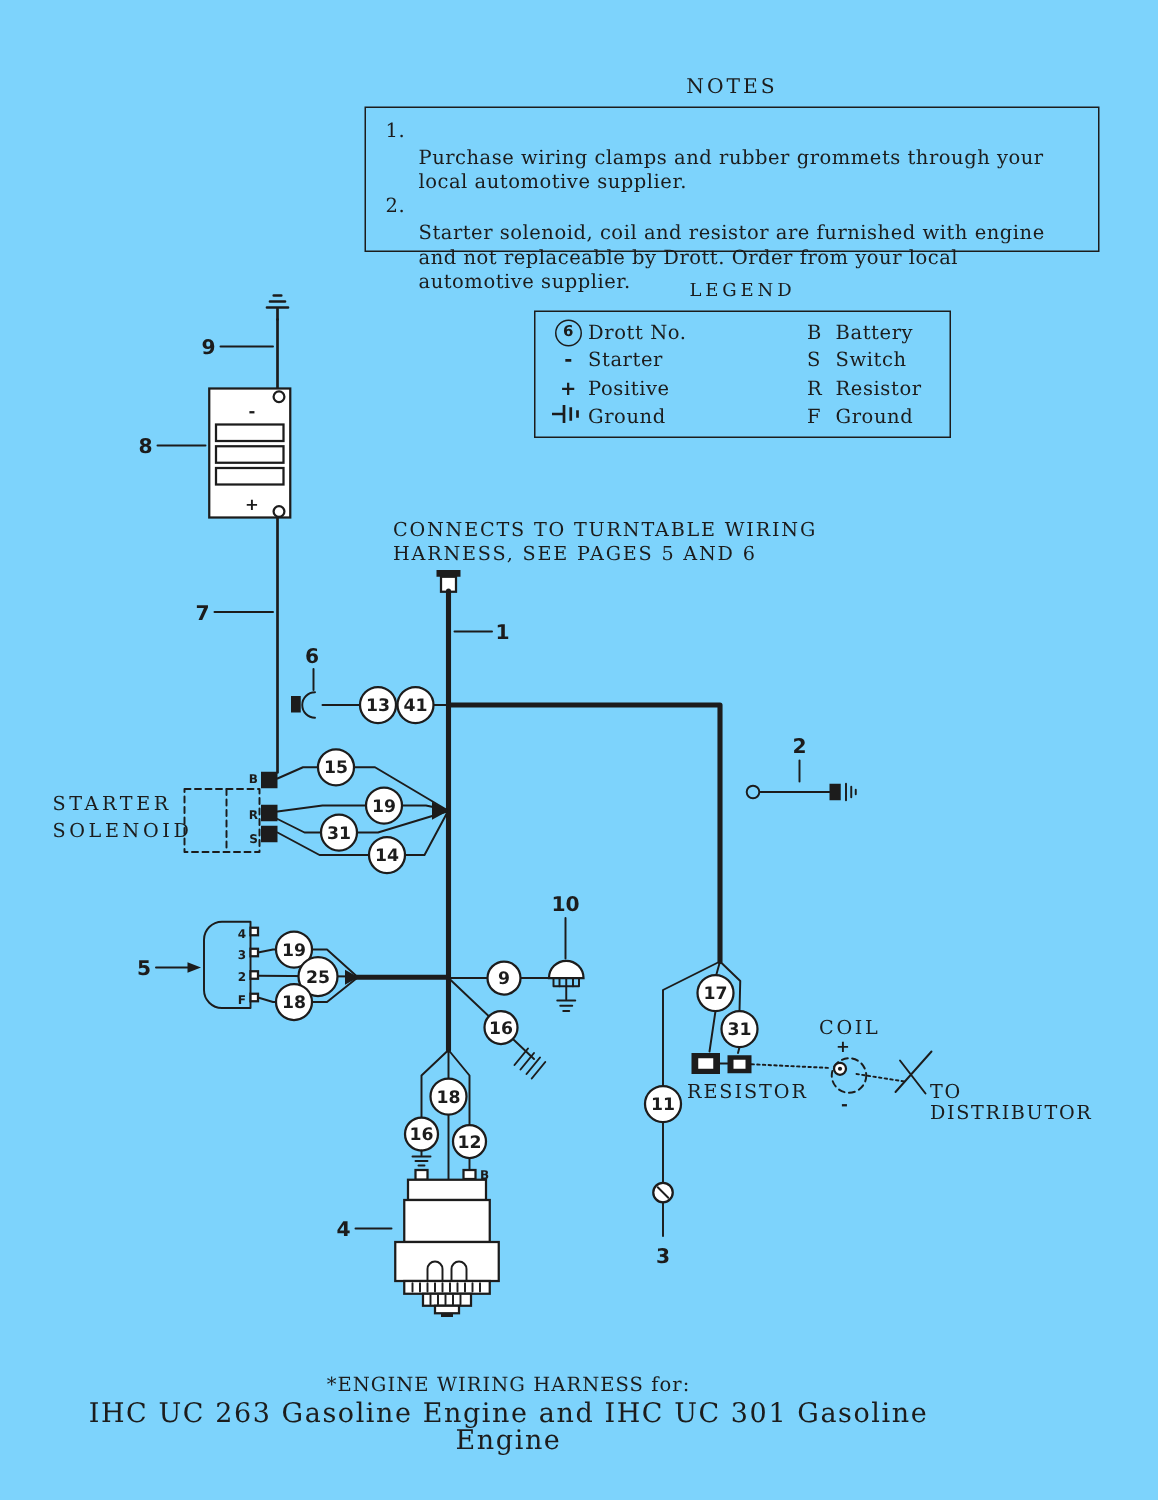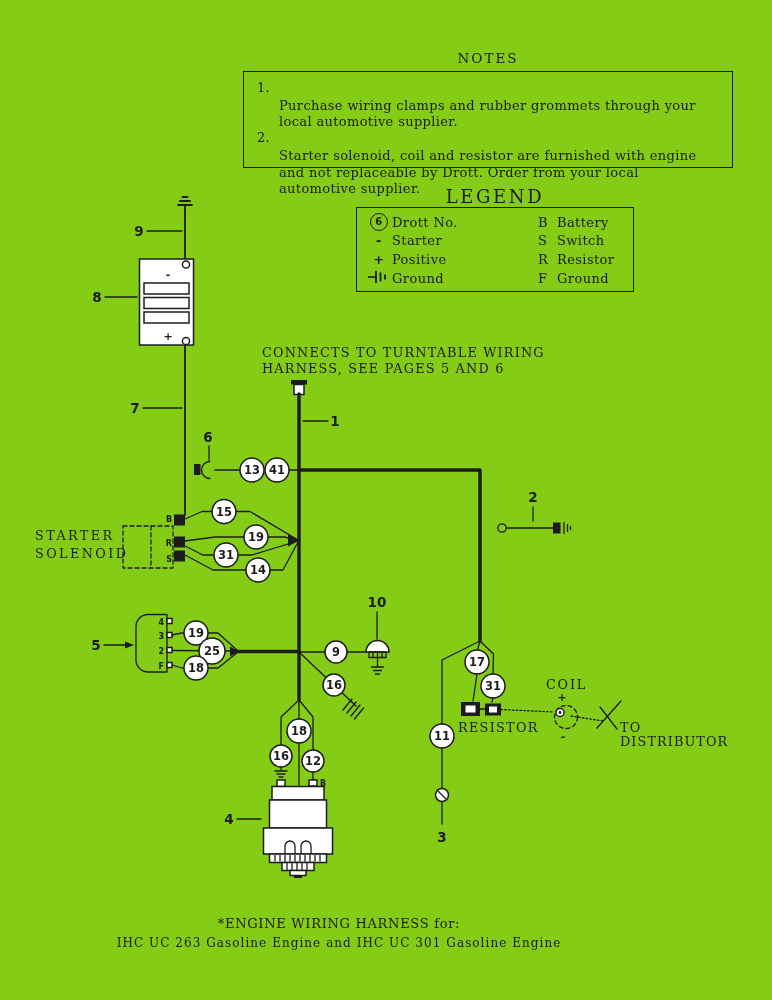--- a/index.html
+++ b/index.html
@@ -1,42 +1,42 @@
 <!DOCTYPE html>
 <html><head>
 <meta charset="utf-8">
 <style>
   html,body{margin:0;padding:0;background:#e8e8e8;}
-  .page{position:relative;width:772px;height:1000px;background:#84cc16;
+  .page{position:relative;width:772px;height:1000px;background:#7dd3fc;
         font-family:"DejaVu Serif", serif;color:#1c1c1c;overflow:hidden;}
   
   .notes-title{position:absolute;left:243px;top:50px;width:490px;text-align:center;
                font-size:13.5px;letter-spacing:2px;}
   .notes-box{position:absolute;left:243px;top:71px;width:490px;height:97px;
              border:1.7px solid #1c1c1c;box-sizing:border-box;padding:8px 6px 0 13px;}
   .note-row{display:flex;font-size:13px;line-height:16.2px;letter-spacing:0.35px;}
   .note-num{width:22px;flex:none;}
   .note-text{width:437px;margin-top:18px;}
   
   .legend-title{position:absolute;left:356px;top:186px;width:278px;text-align:center;
-                font-size:18px;letter-spacing:2.6px;}
+                font-size:12px;letter-spacing:2.6px;}
   .legend-box{position:absolute;left:356px;top:207px;width:278px;height:85px;
               border:1.7px solid #1c1c1c;box-sizing:border-box;padding-top:5px;}
   .legend-row{display:flex;align-items:center;height:18.6px;font-size:13px;letter-spacing:0.4px;}
   .lg-sym{width:26px;flex:none;text-align:center;margin-left:9px;
           font:bold 13px "DejaVu Sans",sans-serif;}
   .circle6{display:inline-block;width:16px;height:16px;border:1.4px solid #1c1c1c;
            border-radius:50%;font:bold 10px "DejaVu Sans",sans-serif;line-height:16px;text-align:center;}
   .lg-label-l{width:146px;flex:none;}
   .lg-sym-r{width:19px;flex:none;}
   .lg-label-r{flex:1;}
   
   .caption{position:absolute;left:39px;top:915px;width:600px;text-align:center;
            font-size:13px;letter-spacing:0.7px;line-height:18.5px;}
-  .cap2{font-size:12px;letter-spacing:1.05px;}
+  .cap2{font-size:18px;letter-spacing:1.05px;}
   
   svg.diagram{position:absolute;left:0;top:0;}
   .w{stroke:#1c1c1c;stroke-width:1.3;fill:none;stroke-linecap:round;stroke-linejoin:round;}
   .wm{stroke-width:1.8;}
   .wt{stroke-width:3.4;}
   .dash{stroke-dasharray:4 3;}
   .dot{stroke-dasharray:1.6 2.2;}
   .circ{fill:#ffffff;stroke:#1c1c1c;stroke-width:1.5;}
   .comp{fill:#ffffff;stroke:#1c1c1c;stroke-width:1.5;}
   .blk{fill:#1c1c1c;stroke:none;}

